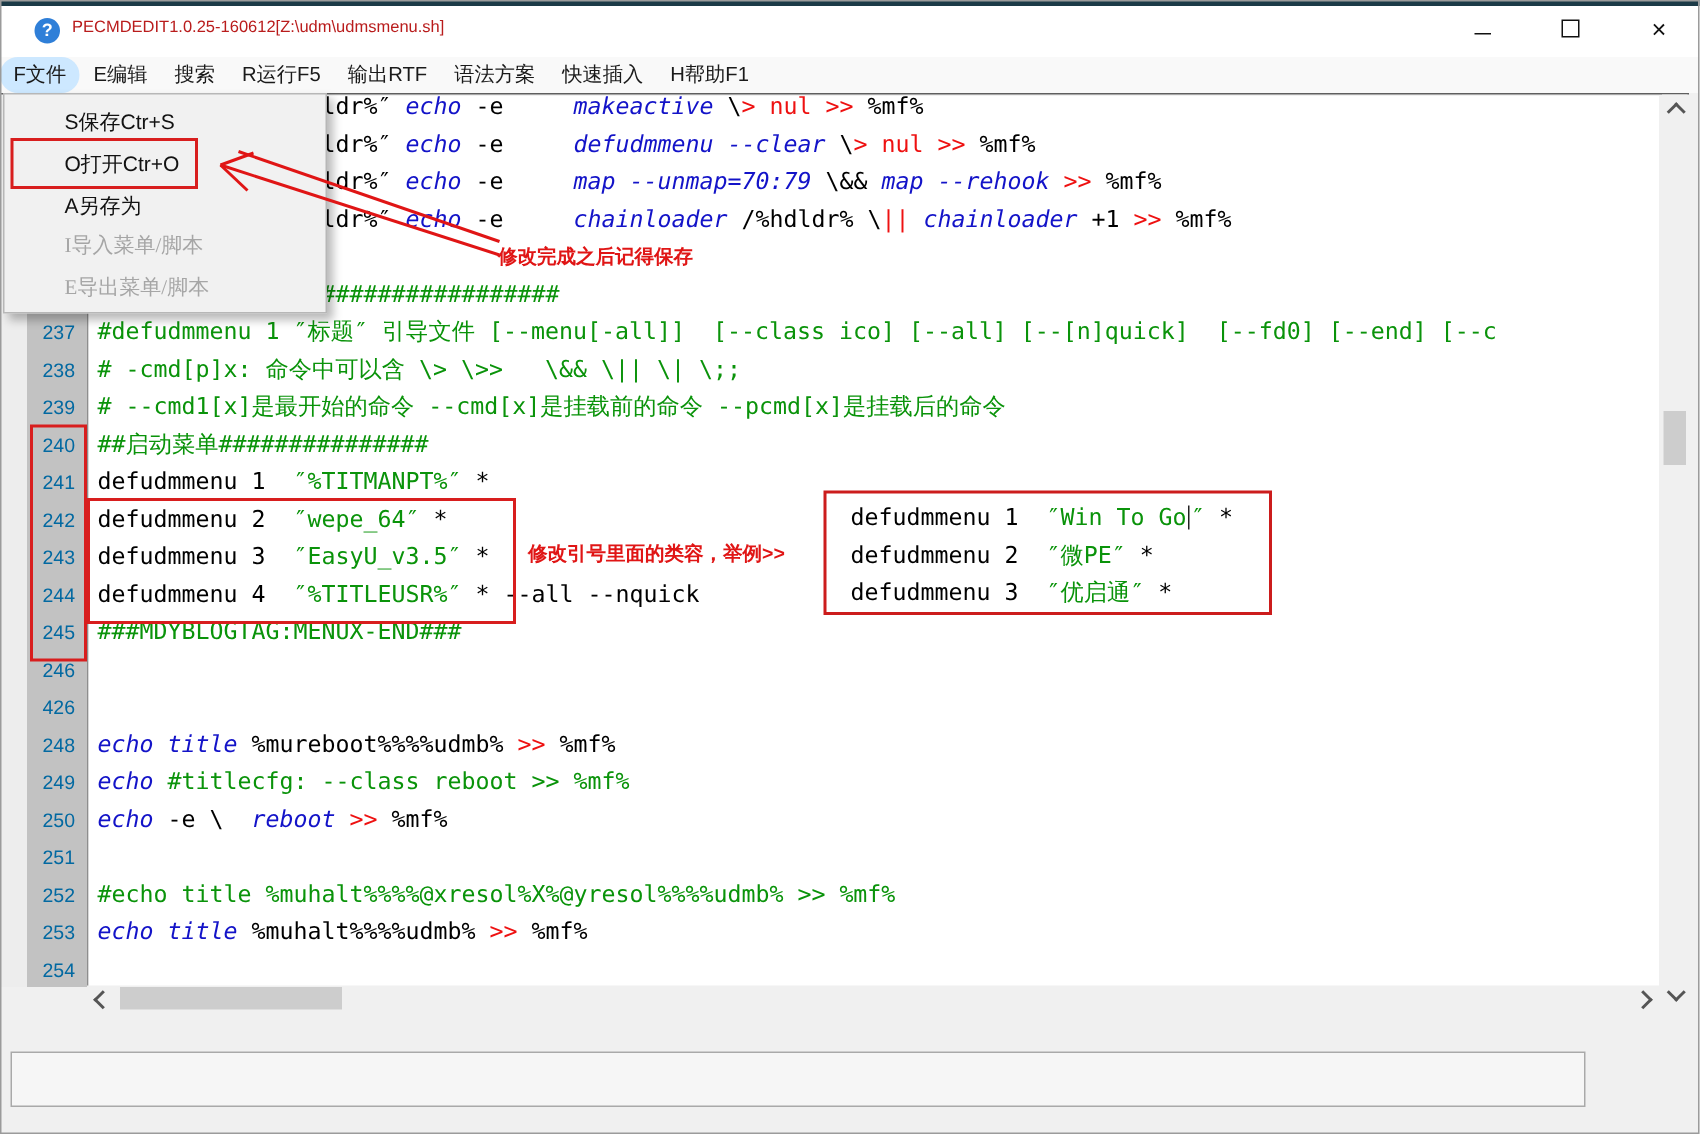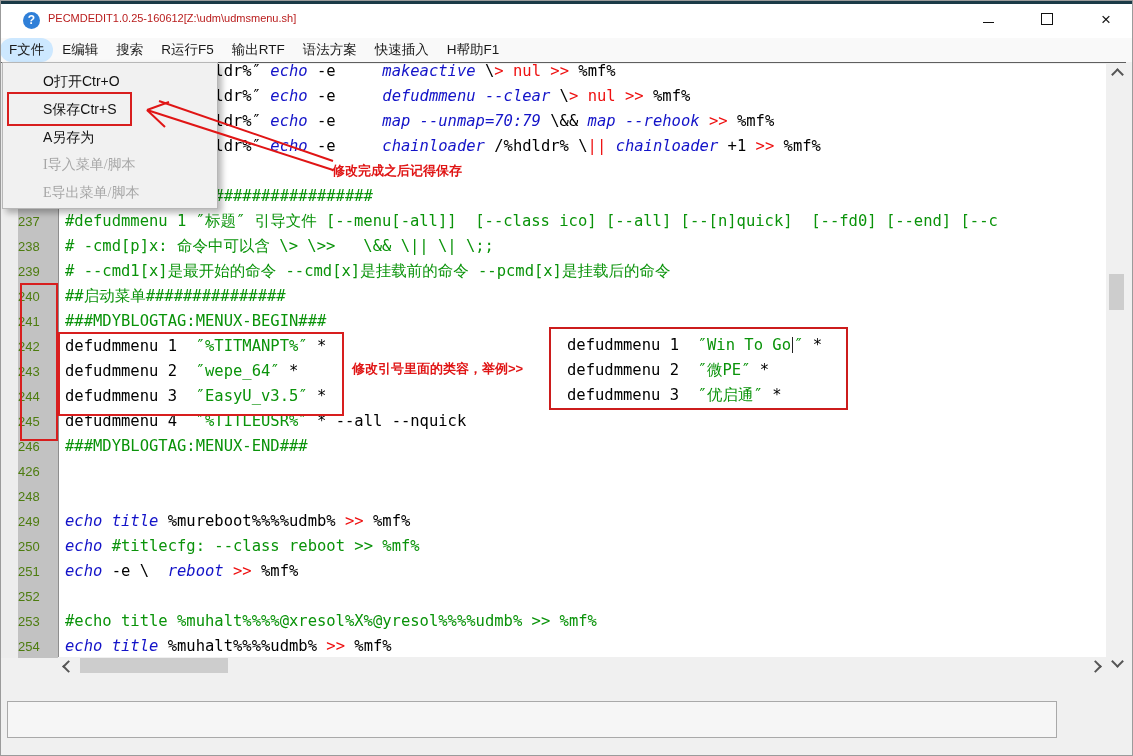--- a/index.html
+++ b/index.html
@@ -20,21 +20,21 @@
   .menubar{position:absolute;left:0;top:38px;width:1133px;height:24px;background:#f9f9f9;font-size:13.5px;}
   .mitem{display:inline-block;height:24px;line-height:24px;padding:0 9px;color:#1a1a1a;white-space:nowrap;}
   .mitem.active{background:#cde8ff;border-radius:12px;}
   
   .editor{position:absolute;left:0;top:62px;width:1126px;height:612px;border-top:1px solid #5f5f5f;}
   .left-strip{position:absolute;left:0;top:1px;width:18px;height:594px;background:#ededed;}
   .gutter{position:absolute;left:18px;top:1px;width:40px;height:594px;background:#c2c2c2;border-right:1px solid #8e8e8e;}
   .text-surface{position:absolute;left:59px;top:1px;width:1047px;height:594px;background:#ffffff;overflow:hidden;}
   .rows-clip{position:absolute;left:0;top:0;width:100%;height:594px;overflow:hidden;}
   #gutter-rows{position:absolute;left:18px;top:-4px;width:40px;height:600px;overflow:hidden;}
-  .grow{height:25px;line-height:25px;text-align:left;padding-right:8px;font-size:13px;color:#4d7c0f;}
+  .grow{height:25px;line-height:25px;text-align:right;padding-right:8px;font-size:13px;color:#0369a1;}
   #code-rows{position:absolute;left:59px;top:-4px;width:1047px;height:602px;overflow:hidden;z-index:5;}
   .crow{height:25px;line-height:25px;padding-left:6px;white-space:pre;
         font-family:"DejaVu Sans Mono",monospace;font-size:15.5px;}
   .c-k{color:#000000;} .c-b{color:#1313c8;font-style:italic;} .c-g{color:#0a930a;} .c-r{color:#ee1111;}
   .caret{display:inline-block;width:0;height:16px;border-left:1.5px solid #222;vertical-align:-3px;margin:0 1px;}
   
   .vscroll{position:absolute;left:1108px;top:63px;width:17px;height:610px;background:#f0f0f0;z-index:8;}
   .vthumb{position:absolute;left:1px;top:211px;width:15px;height:36px;background:#cdcdcd;}
   .hscroll{position:absolute;left:58px;top:657px;width:1048px;height:17px;background:#f0f0f0;z-index:8;}
   .hthumb{position:absolute;left:22px;top:1px;width:148px;height:15px;background:#cdcdcd;}
@@ -113,21 +113,20 @@
         <div class="crow"><span class="c-k">                ldr%″ </span><span class="c-b">echo</span><span class="c-k"> -e     </span><span class="c-b">makeactive</span><span class="c-k"> \</span><span class="c-r">&gt;</span><span class="c-k"> </span><span class="c-r">nul</span><span class="c-k"> </span><span class="c-r">&gt;&gt;</span><span class="c-k"> %mf%</span></div>
         <div class="crow"><span class="c-k">                ldr%″ </span><span class="c-b">echo</span><span class="c-k"> -e     </span><span class="c-b">defudmmenu --clear</span><span class="c-k"> \</span><span class="c-r">&gt;</span><span class="c-k"> </span><span class="c-r">nul</span><span class="c-k"> </span><span class="c-r">&gt;&gt;</span><span class="c-k"> %mf%</span></div>
         <div class="crow"><span class="c-k">                ldr%″ </span><span class="c-b">echo</span><span class="c-k"> -e     </span><span class="c-b">map --unmap=70:79</span><span class="c-k"> \&amp;&amp; </span><span class="c-b">map --rehook</span><span class="c-k"> </span><span class="c-r">&gt;&gt;</span><span class="c-k"> %mf%</span></div>
         <div class="crow"><span class="c-k">                ldr%″ </span><span class="c-b">echo</span><span class="c-k"> -e     </span><span class="c-b">chainloader</span><span class="c-k"> /%hdldr% \</span><span class="c-r">||</span><span class="c-k"> </span><span class="c-b">chainloader</span><span class="c-k"> +1 </span><span class="c-r">&gt;&gt;</span><span class="c-k"> %mf%</span></div>
         <div class="crow"></div>
         <div class="crow"><span class="c-g">                #################</span></div>
         <div class="crow"><span class="c-g">#defudmmenu 1 ″标题″ 引导文件 [--menu[-all]]  [--class ico] [--all] [--[n]quick]  [--fd0] [--end] [--c</span></div>
         <div class="crow"><span class="c-g"># -cmd[p]x: 命令中可以含 \&gt; \&gt;&gt;   \&amp;&amp; \|| \| \;;</span></div>
         <div class="crow"><span class="c-g"># --cmd1[x]是最开始的命令 --cmd[x]是挂载前的命令 --pcmd[x]是挂载后的命令</span></div>
         <div class="crow"><span class="c-g">##启动菜单###############</span></div>
-        <div class="crow"><span class="c-g">###MDYBLOGTAG:MENUX-BEGIN###</span></div>
         <div class="crow"><span class="c-k">defudmmenu 1  </span><span class="c-g">″%TITMANPT%″</span><span class="c-k"> *</span></div>
         <div class="crow"><span class="c-k">defudmmenu 2  </span><span class="c-g">″wepe_64″</span><span class="c-k"> *</span></div>
         <div class="crow"><span class="c-k">defudmmenu 3  </span><span class="c-g">″EasyU_v3.5″</span><span class="c-k"> *</span></div>
         <div class="crow"><span class="c-k">defudmmenu 4  </span><span class="c-g">″%TITLEUSR%″</span><span class="c-k"> * --all --nquick</span></div>
         <div class="crow"><span class="c-g">###MDYBLOGTAG:MENUX-END###</span></div>
         <div class="crow"></div>
         <div class="crow"></div>
         <div class="crow"><span class="c-b">echo title</span><span class="c-k"> %mureboot%%%%udmb% </span><span class="c-r">&gt;&gt;</span><span class="c-k"> %mf%</span></div>
         <div class="crow"><span class="c-b">echo</span><span class="c-k"> </span><span class="c-g">#titlecfg: --class reboot &gt;&gt; %mf%</span></div>
         <div class="crow"><span class="c-b">echo</span><span class="c-k"> -e \  </span><span class="c-b">reboot</span><span class="c-k"> </span><span class="c-r">&gt;&gt;</span><span class="c-k"> %mf%</span></div>
@@ -143,22 +142,22 @@
   <span class="chev chev-down"></span>
   <div class="vthumb"></div>
 </div>
 <div class="hscroll">
   <span class="chev chev-left"></span>
   <span class="chev chev-right"></span>
   <div class="hthumb"></div>
 </div>
 
 <div class="dropdown" id="filemenu">
+    <div class="ditem">S保存Ctr+S</div>
     <div class="ditem">O打开Ctr+O</div>
-    <div class="ditem">S保存Ctr+S</div>
     <div class="ditem">A另存为</div>
     <div class="ditem disabled">I导入菜单/脚本</div>
     <div class="ditem disabled">E导出菜单/脚本</div>
   </div>
 
 <div class="redbox box-save"></div>
 <div class="redbox box-gutter"></div>
 <div class="redbox box-code"></div>
 
 <div class="example-box" id="example-box">

